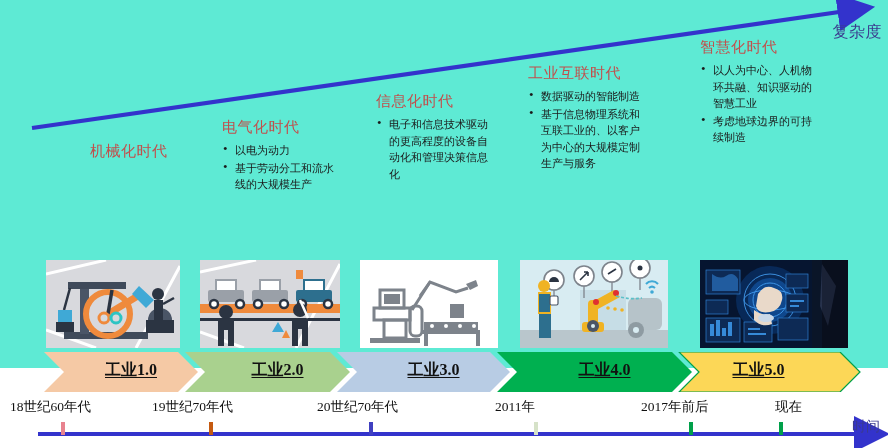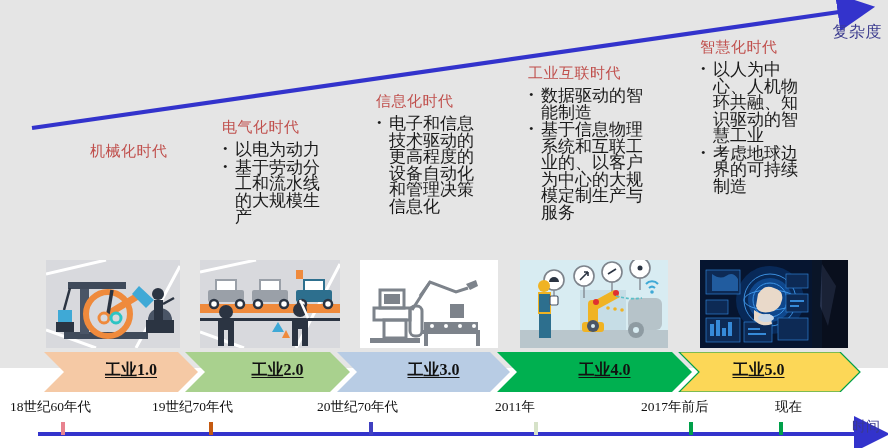--- a/index.html
+++ b/index.html
@@ -2,40 +2,40 @@
 <html><head>
 <meta charset="utf-8">
 <style>
   * { box-sizing: border-box; margin: 0; padding: 0; }
   html, body {
     width: 888px; height: 448px;
     background: #ffffff;
     font-family: "Liberation Serif", "DejaVu Serif", serif;
     overflow: hidden;
   }
-  #stage { position: relative; width: 888px; height: 368px; background:#e5e5e5; }
+  #stage { position: relative; width: 888px; height: 368px; background:#5eead4; }
 
   
   .complexity-arrow { position:absolute; left:0; top:0; width:888px; height:150px; }
   .complexity-label {
     position:absolute; right:6px; top:22px;
     font-size:16px; color:#3b3b8f; letter-spacing:0.5px;
     white-space:nowrap;
   }
 
   
   .era { position:absolute; }
   .era-title {
     color:#c0504d; font-size:15px; font-weight:400;
     white-space:nowrap; margin-bottom:5px; letter-spacing:0.5px;
   }
   .bullets { list-style:none; }
   .bullets li {
     position:relative; padding-left:13px;
-    font-size:17px; line-height:16.5px; color:#1a1a1a;
+    font-size:11px; line-height:16.5px; color:#1a1a1a;
     margin-bottom:1px;
   }
   .bullets li:before {
     content:"•"; position:absolute; left:1px; top:-1px;
     font-size:13px; color:#1a1a1a;
   }
 
   
   .pic {
     position:absolute; top:260px; height:88px;

